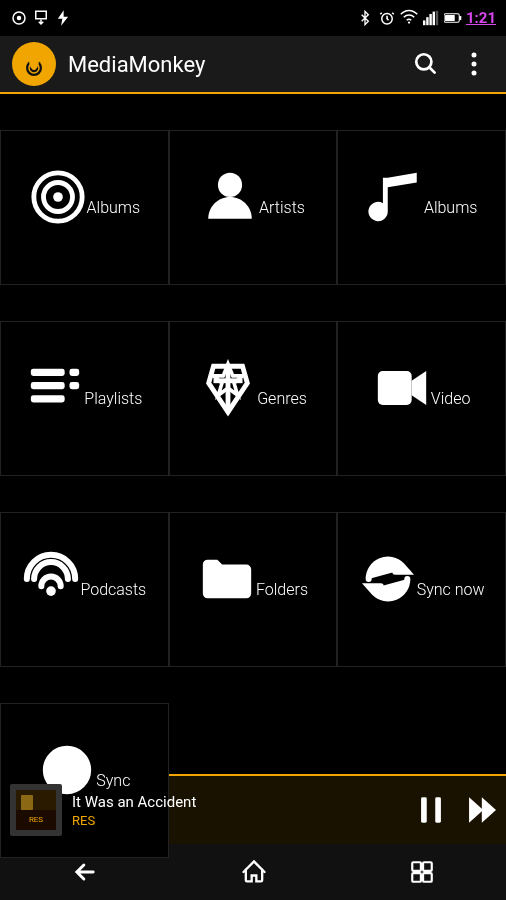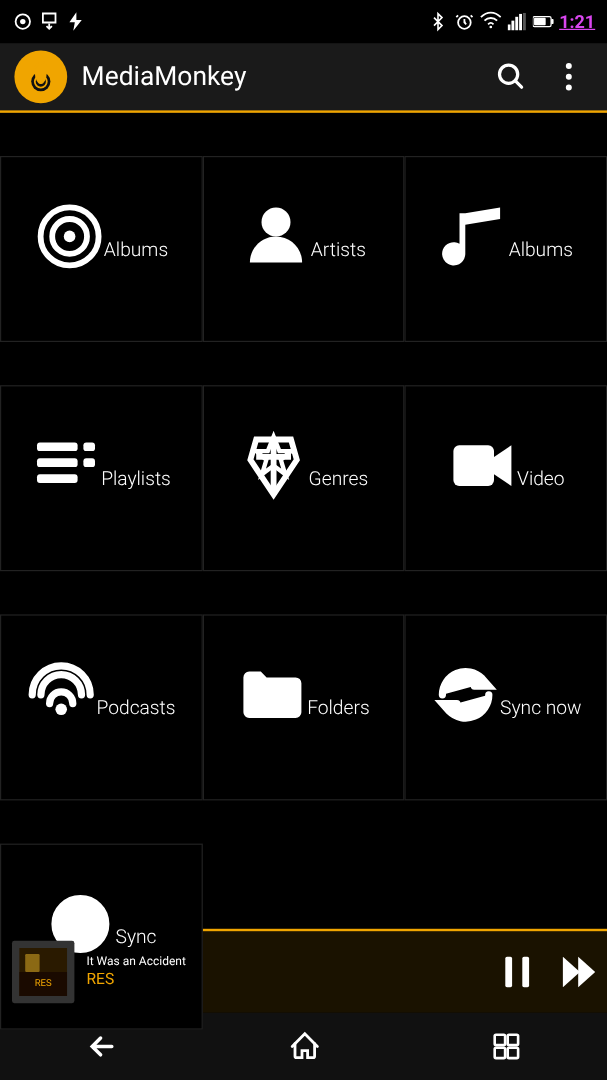--- a/index.html
+++ b/index.html
@@ -146,21 +146,21 @@
       overflow: hidden;
       display: flex;
       align-items: center;
       justify-content: center;
     }
     .np-info {
       flex: 1;
       overflow: hidden;
     }
     .np-title {
-      font-size: 10px;
+      font-size: 15px;
       color: #fff;
       white-space: nowrap;
       overflow: hidden;
       text-overflow: ellipsis;
     }
     .np-artist {
       font-size: 13px;
       color: #f0a500;
       margin-top: 2px;
     }

